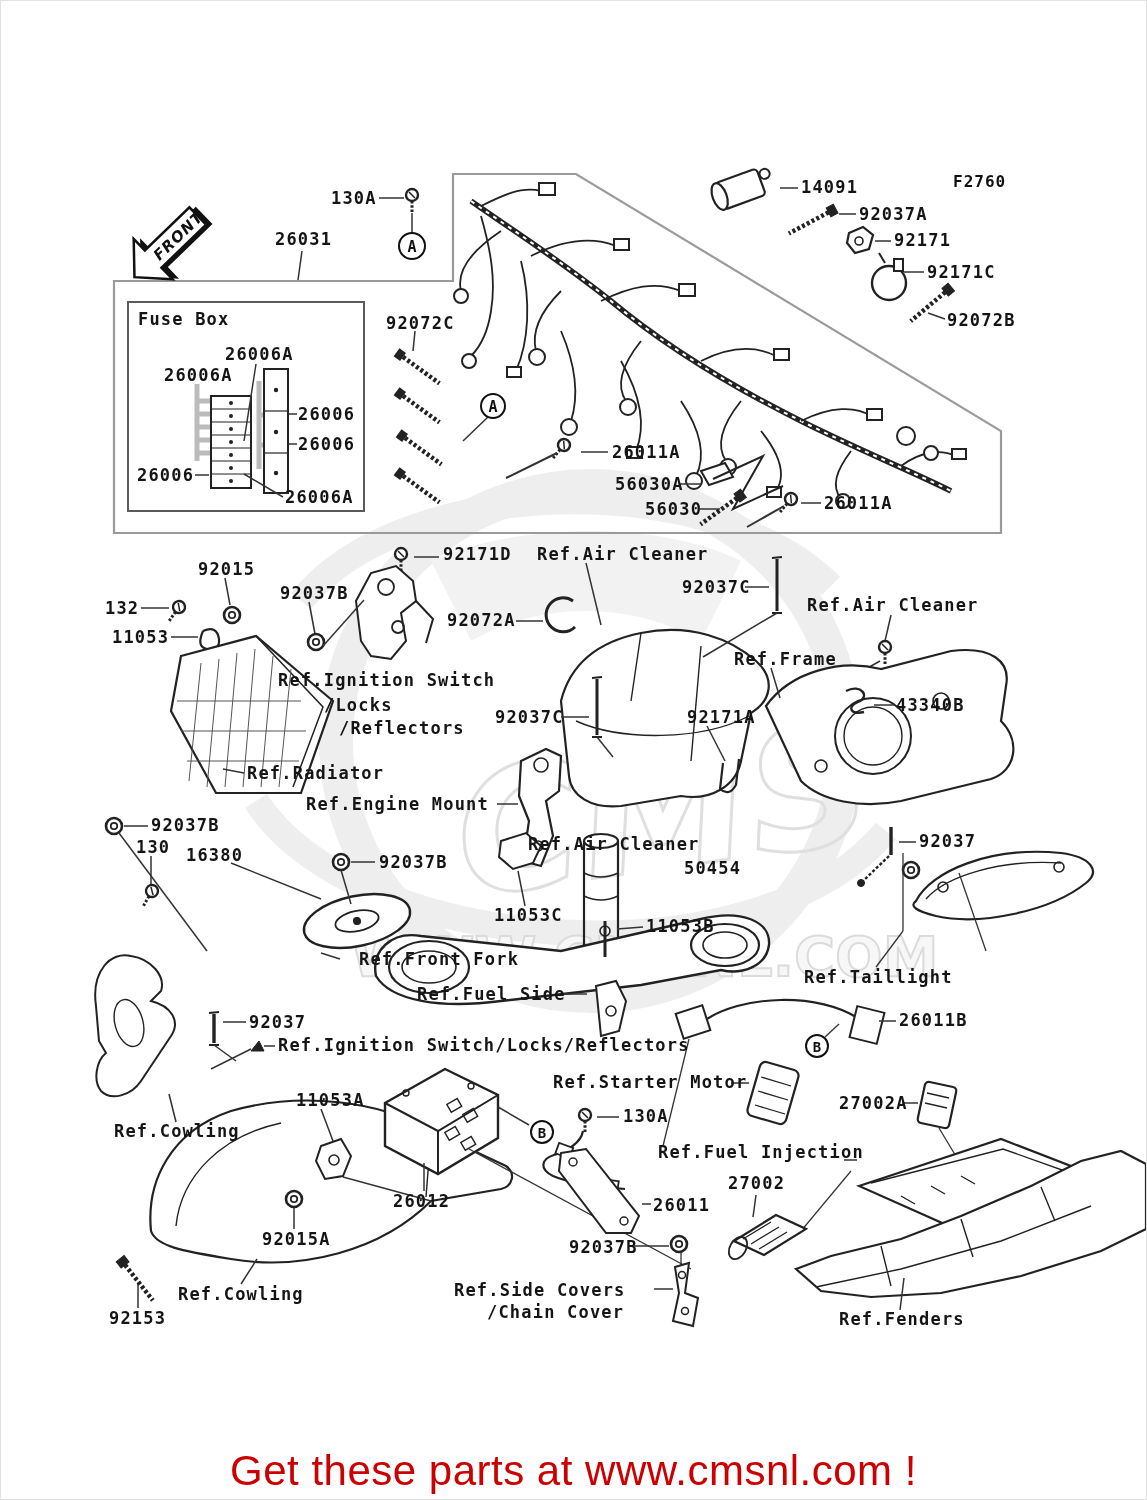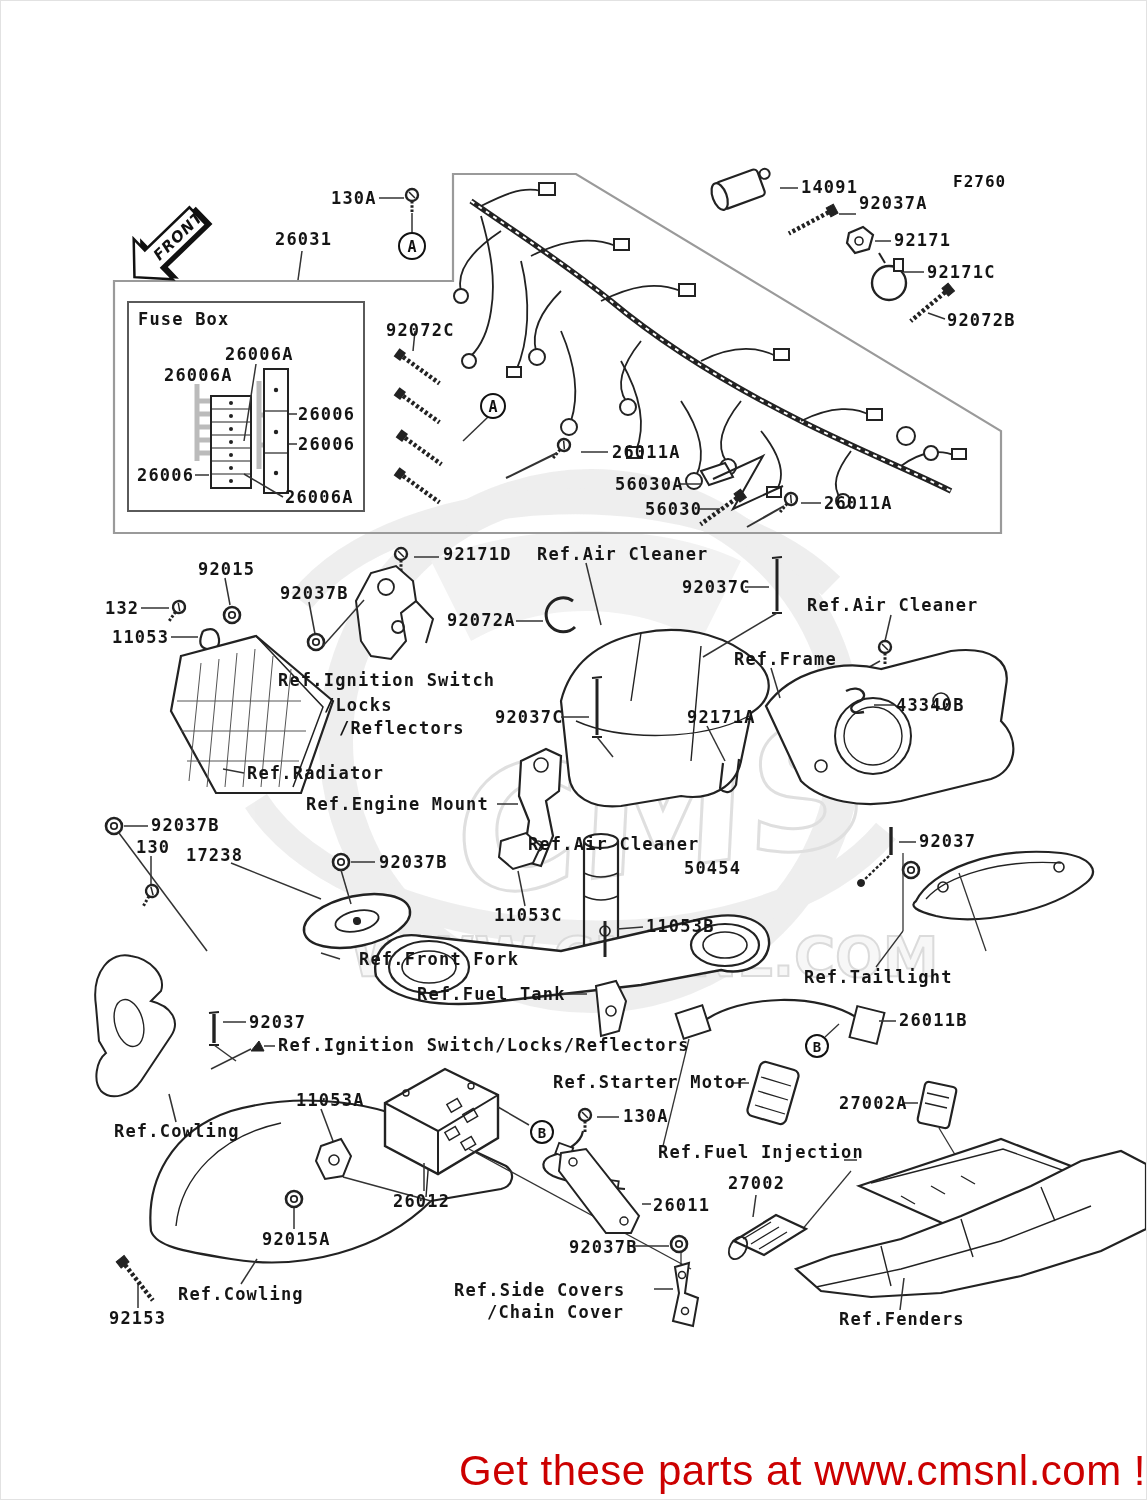--- a/index.html
+++ b/index.html
@@ -5,21 +5,21 @@
   html,body{margin:0;padding:0;background:#fff;}
   #page{position:relative;width:1147px;height:1500px;background:#ffffff;overflow:hidden;
         font-family:"DejaVu Sans Mono",monospace;border:1px solid #e2e2e2;box-sizing:border-box;}
   #art{position:absolute;left:0;top:0;}
   .lbl{position:absolute;font:bold 17px "DejaVu Sans Mono",monospace;letter-spacing:1.2px;
        color:#151515;white-space:nowrap;line-height:1;}
   .title{position:absolute;left:22px;top:20px;font:30px "Liberation Sans",sans-serif;
          color:#5b5b5e;letter-spacing:1px;}
   .figcode{position:absolute;left:952px;top:171px;font:bold 16px "DejaVu Sans Mono",monospace;
            letter-spacing:1px;color:#111;}
-  .footer{position:absolute;left:0;top:1446px;width:100%;text-align:right;
+  .footer{position:absolute;left:0;top:1446px;width:100%;text-align:center;
           font:42px "Liberation Sans",sans-serif;color:#cc0000;letter-spacing:0.5px;}
 </style>
 </head>
 <body>
 
 <div id="page">
 
 <svg id="art" width="1147" height="1500" viewBox="0 0 1147 1500">
   <defs>
     <g id="iscrew">
@@ -455,25 +455,25 @@
     <circle cx="541" cy="1131" r="11" fill="#fff" stroke="#111" stroke-width="2"></circle>
     <text x="541" y="1137" text-anchor="middle" font-family="DejaVu Sans Mono, monospace" font-size="14" font-weight="bold" fill="#111">B</text>
   </g>
 </svg>
 
 <div class="figcode">F2760</div>
 
 <div class="lbl" style="left:330px;top:189px">130A</div>
 <div class="lbl" style="left:274px;top:230px">26031</div>
 <div class="lbl" style="left:800px;top:178px">14091</div>
-<div class="lbl" style="left:858px;top:194px">92037A</div>
+<div class="lbl" style="left:858px;top:205px">92037A</div>
 <div class="lbl" style="left:893px;top:231px">92171</div>
 <div class="lbl" style="left:926px;top:263px">92171C</div>
 <div class="lbl" style="left:946px;top:311px">92072B</div>
-<div class="lbl" style="left:385px;top:321px">92072C</div>
+<div class="lbl" style="left:385px;top:314px">92072C</div>
 <div class="lbl" style="left:137px;top:310px">Fuse Box</div>
 <div class="lbl" style="left:224px;top:345px">26006A</div>
 <div class="lbl" style="left:163px;top:366px">26006A</div>
 <div class="lbl" style="left:297px;top:405px">26006</div>
 <div class="lbl" style="left:297px;top:435px">26006</div>
 <div class="lbl" style="left:136px;top:466px">26006</div>
 <div class="lbl" style="left:284px;top:488px">26006A</div>
 <div class="lbl" style="left:611px;top:443px">26011A</div>
 <div class="lbl" style="left:614px;top:475px">56030A</div>
 <div class="lbl" style="left:644px;top:500px">56030</div>
@@ -491,29 +491,29 @@
 <div class="lbl" style="left:895px;top:696px">43340B</div>
 <div class="lbl" style="left:686px;top:708px">92171A</div>
 <div class="lbl" style="left:494px;top:708px">92037C</div>
 <div class="lbl" style="left:277px;top:671px">Ref.Ignition Switch</div>
 <div class="lbl" style="left:323px;top:696px">/Locks</div>
 <div class="lbl" style="left:338px;top:719px">/Reflectors</div>
 <div class="lbl" style="left:246px;top:764px">Ref.Radiator</div>
 <div class="lbl" style="left:305px;top:795px">Ref.Engine Mount</div>
 <div class="lbl" style="left:150px;top:816px">92037B</div>
 <div class="lbl" style="left:135px;top:838px">130</div>
-<div class="lbl" style="left:185px;top:846px">17238</div>
+<div class="lbl" style="left:185px;top:846px">16380</div>
 <div class="lbl" style="left:378px;top:853px">92037B</div>
 <div class="lbl" style="left:527px;top:835px">Ref.Air Cleaner</div>
 <div class="lbl" style="left:683px;top:859px">50454</div>
 <div class="lbl" style="left:918px;top:832px">92037</div>
 <div class="lbl" style="left:493px;top:906px">11053C</div>
 <div class="lbl" style="left:645px;top:917px">11053B</div>
 <div class="lbl" style="left:358px;top:950px">Ref.Front Fork</div>
-<div class="lbl" style="left:416px;top:985px">Ref.Fuel Tank</div>
+<div class="lbl" style="left:416px;top:985px">Ref.Fuel Side</div>
 <div class="lbl" style="left:803px;top:968px">Ref.Taillight</div>
 <div class="lbl" style="left:248px;top:1013px">92037</div>
 <div class="lbl" style="left:277px;top:1036px">Ref.Ignition Switch/Locks/Reflectors</div>
 <div class="lbl" style="left:113px;top:1122px">Ref.Cowling</div>
 <div class="lbl" style="left:295px;top:1091px">11053A</div>
 <div class="lbl" style="left:392px;top:1192px">26012</div>
 <div class="lbl" style="left:552px;top:1073px">Ref.Starter Motor</div>
 <div class="lbl" style="left:898px;top:1011px">26011B</div>
 <div class="lbl" style="left:838px;top:1094px">27002A</div>
 <div class="lbl" style="left:622px;top:1107px">130A</div>

